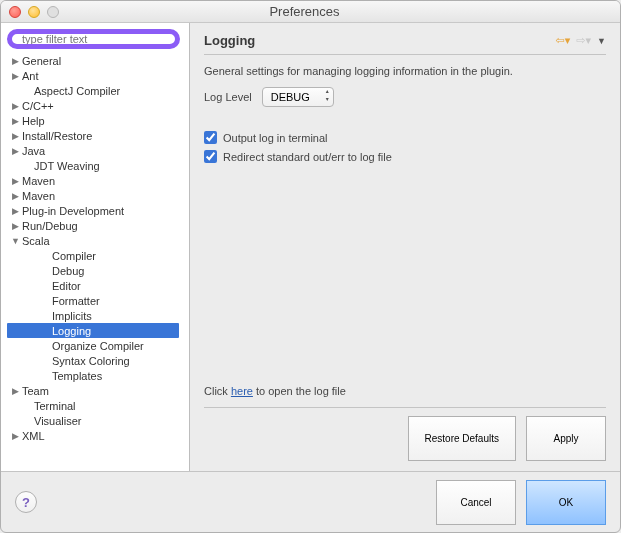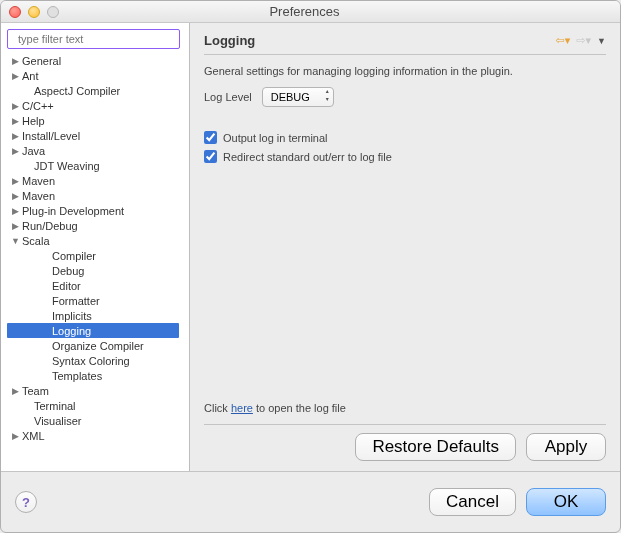--- a/index.html
+++ b/index.html
@@ -8,21 +8,21 @@
 .titlebar { height: 22px; background: linear-gradient(#f7f7f7, #e5e5e5); border-bottom: 1px solid #c8c8c8; display: flex; align-items: center; position: relative; }
 .traffic { display: flex; gap: 7px; padding-left: 8px; }
 .traffic span { width: 12px; height: 12px; border-radius: 50%; display: block; }
 .tl-close { background: radial-gradient(circle at 40% 35%, #ff9f95, #ff5f57); border: 1px solid #d4433a; }
 .tl-min { background: radial-gradient(circle at 40% 35%, #ffe29a, #ffbd2e); border: 1px solid #d6a623; }
 .tl-zoom { background: #e0e0e0; border: 1px solid #b5b5b5; }
 .wintitle { position: absolute; left: 0; right: 12px; text-align: center; font-size: 13px; color: #4a4a4a; pointer-events: none; }
 
 .content { display: flex; height: 448px; }
 .sidebar { width: 189px; background: #fff; border-right: 1px solid #bdbdbd; padding: 6px 2px 6px 6px; overflow: hidden; }
-.filter { width: 173px; height: 20px; border: 1px solid #8b5cf6; border-radius: 2px; padding: 0 10px; font-size: 11px; color: #999; outline: none; margin-bottom: 4px; }
+.filter { width: 173px; height: 20px; border: 5px solid #8b5cf6; border-radius: 10px; padding: 0 10px; font-size: 11px; color: #999; outline: none; margin-bottom: 4px; }
 
 .tree { color: #333; }
 .tree-item { height: 15px; display: flex; align-items: center; padding-left: 4px; user-select: none; }
 .tree-item.d1 { padding-left: 16px; }
 .tree-item.d2 { padding-left: 34px; }
 .arrow { width: 9px; text-align: center; color: #7a7a7a; font-size: 9px; margin-right: 2px; }
 .arrow.blank { visibility: hidden; }
 .tree-item.selected { background: #3975d7; color: #fff; width: 172px; border-radius: 1px; }
 
 .main { flex: 1; background: #ececec; padding: 10px 14px 10px 14px; display: flex; flex-direction: column; }
@@ -41,21 +41,21 @@
 .select-wrap::after { content: "▴\A▾"; white-space: pre; position: absolute; right: 5px; top: 0px; font-size: 6px; line-height: 8px; color: #555; pointer-events: none; }
 
 .chk { display: flex; align-items: center; margin-bottom: 6px; color: #444; }
 .chk input { margin-right: 6px; width: 13px; height: 13px; accent-color: #3975d7; }
 
 .spacer { flex: 1; }
 .logline { color: #444; margin-bottom: 10px; }
 .logline a { color: #2a5db0; text-decoration: underline; }
 
 .btns { display: flex; justify-content: flex-end; gap: 10px; border-top: 1px solid #c4c4c4; padding-top: 8px; }
-button.mac { background: linear-gradient(#fefefe,#f1f1f1); border: 1px solid #b0b0b0; border-radius: 8px; padding: 3px 16px; font-size: 17px; min-width: 80px; }
+button.mac { background: linear-gradient(#fefefe,#f1f1f1); border: 1px solid #b0b0b0; border-radius: 0; padding: 16px 16px; font-size: 10px; min-width: 80px; }
 button.mac.default { background: linear-gradient(#cfe6ff,#8fc2ff); border: 1px solid #5b9de8; }
 
 .footer { height: 61px; border-top: 1px solid #c4c4c4; display: flex; align-items: center; padding: 0 14px; justify-content: space-between; }
 .help { width: 22px; height: 22px; border: 1px solid #b0b0b0; border-radius: 50%; display: flex; align-items: center; justify-content: center; color: #7a5fbf; background: linear-gradient(#fdfdfd,#f0f0f0); font-weight: bold; font-size: 13px; }
 .footer-btns { display: flex; gap: 10px; justify-content: flex-end; }
 </style>
 </head>
 <body>
 
 <div class="titlebar">
@@ -86,21 +86,21 @@
         <div class="tree-item d0">
           <span class="arrow">▶</span>
           <span>C/C++</span>
         </div>
         <div class="tree-item d0">
           <span class="arrow">▶</span>
           <span>Help</span>
         </div>
         <div class="tree-item d0">
           <span class="arrow">▶</span>
-          <span>Install/Level</span>
+          <span>Install/Restore</span>
         </div>
         <div class="tree-item d0">
           <span class="arrow">▶</span>
           <span>Java</span>
         </div>
         <div class="tree-item d1">
           <span class="arrow blank">▶</span>
           <span>JDT Weaving</span>
         </div>
         <div class="tree-item d0">

